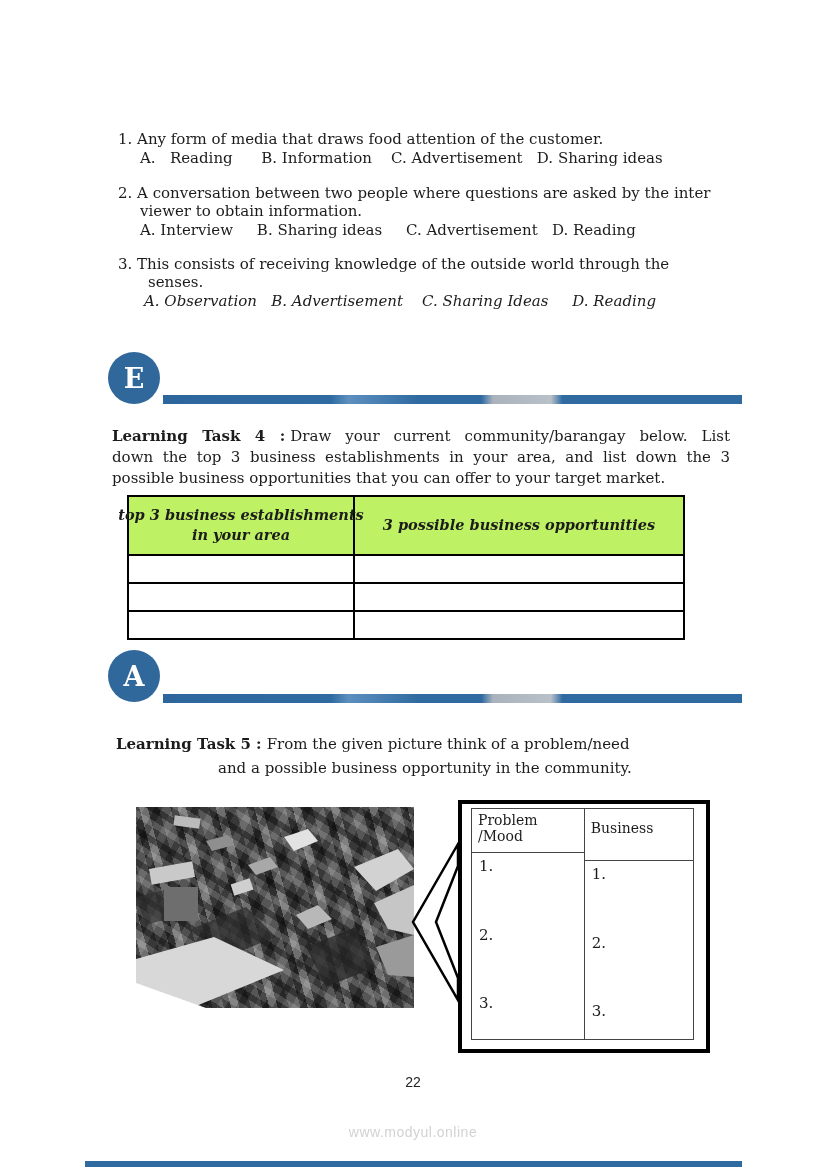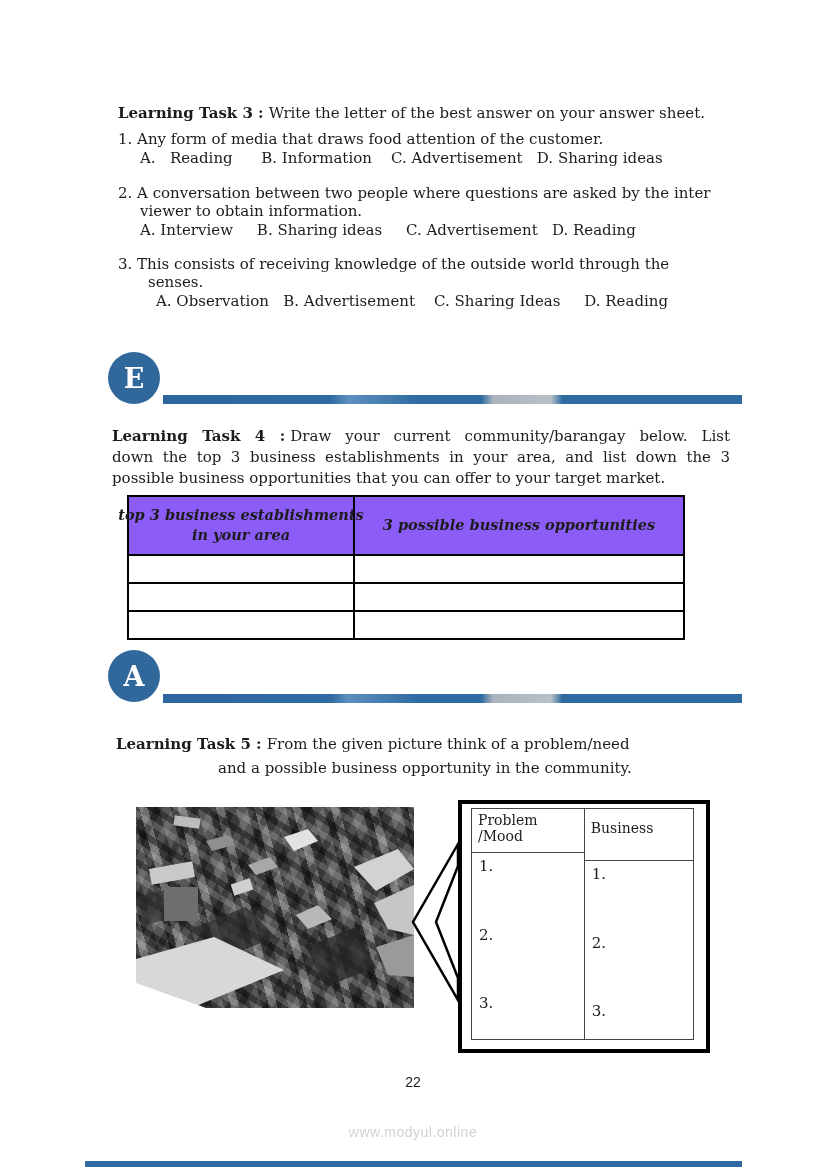--- a/index.html
+++ b/index.html
@@ -10,21 +10,21 @@
   .lead{font-weight:bold;margin-right:5px;}
   .jline{text-align:justify;text-align-last:justify;width:618px;}
   
   .badge{width:52px;height:52px;border-radius:50%;background:#31689b;color:#fff;
          display:flex;align-items:center;justify-content:center;
          font-weight:bold;font-size:27px;font-family:"DejaVu Serif",serif;}
   .rule{height:9px;background:linear-gradient(90deg,#2d669c 0%,#2f6ba1 29%,#5d8fbf 32%,
         #2f6ba1 44%,#2f6ba1 55%,#aab3bd 57%,#b8c0c8 67%,#2f6ba1 69%,#2f6ba1 100%);}
   
   .t4{left:127px;top:495px;width:558px;border:2px solid #000;box-sizing:border-box;}
-  .t4h{display:flex;background:#8b5cf6;border-bottom:2px solid #000;}
+  .t4h{display:flex;background:#bef264;border-bottom:2px solid #000;}
   .t4h .c{display:flex;flex-direction:column;align-items:center;justify-content:center;
           font-weight:bold;font-style:italic;font-size:14.5px;line-height:1.4;
           padding:8px 2px;text-align:center;white-space:nowrap;}
   .t4 .c1{width:226px;border-right:2px solid #000;box-sizing:border-box;}
   .t4 .c2{flex:1;}
   .t4r{display:flex;height:26px;border-bottom:2px solid #000;background:#fff;}
   .t4r:last-child{border-bottom:none;}
   
   .photo{left:136px;top:807px;width:278px;height:201px;background-color:#414141;
     background-image:
@@ -47,34 +47,31 @@
   .watermark{left:0;top:1124px;width:826px;text-align:center;
              font-family:"Liberation Sans",sans-serif;font-size:14px;
              color:#d2d2d2;letter-spacing:0.5px;}
   .footbar{left:85px;top:1161px;width:657px;height:6px;background:#2f6ba1;}
 </style>
 </head>
 <body>
 
 <div class="page">
 
-  <div class="abs" style="left:118px;top:104px;">
-    <span class="lead">Learning Task 3 :</span><span>Write the letter of the best answer on your answer sheet.</span>
-  </div>
 
   <div class="abs" style="left:118px;top:130px;">1. Any form of media that draws food attention of the customer.</div>
   <div class="abs pre" style="left:140px;top:149px;">A.   Reading      B. Information    C. Advertisement   D. Sharing ideas</div>
 
   <div class="abs" style="left:118px;top:184px;">2. A conversation between two people where questions are asked by the inter</div>
   <div class="abs" style="left:140px;top:202px;">viewer to obtain information.</div>
   <div class="abs pre" style="left:140px;top:221px;">A. Interview     B. Sharing ideas     C. Advertisement   D. Reading</div>
 
   <div class="abs" style="left:118px;top:255px;">3. This consists of receiving knowledge of the outside world through the</div>
   <div class="abs" style="left:148px;top:273px;">senses.</div>
-  <div class="abs pre" style="left:156px;top:292px;">A. Observation   B. Advertisement    C. Sharing Ideas     D. Reading</div>
+  <div class="abs pre" style="left:144px;top:292px;font-style:italic;">A. Observation   B. Advertisement    C. Sharing Ideas     D. Reading</div>
 
   <div class="abs badge" style="left:108px;top:352px;">E</div>
   <div class="abs rule" style="left:163px;top:395px;width:579px;"></div>
 
   <div class="abs jline" style="left:112px;top:427px;">
     <span class="lead">Learning Task 4 :</span><span>Draw your current community/barangay below. List</span>
   </div>
   <div class="abs jline" style="left:112px;top:448px;">down  the top 3 business establishments in your area, and list down the 3</div>
   <div class="abs" style="left:112px;top:469px;">possible business opportunities that you can offer to your target market.</div>
 

